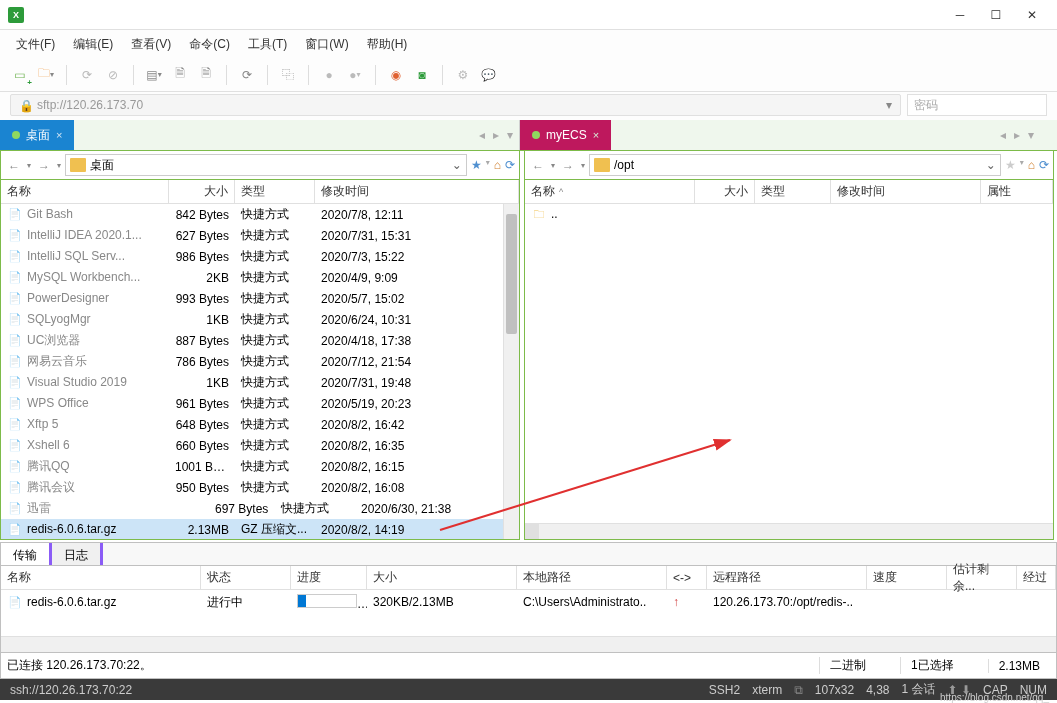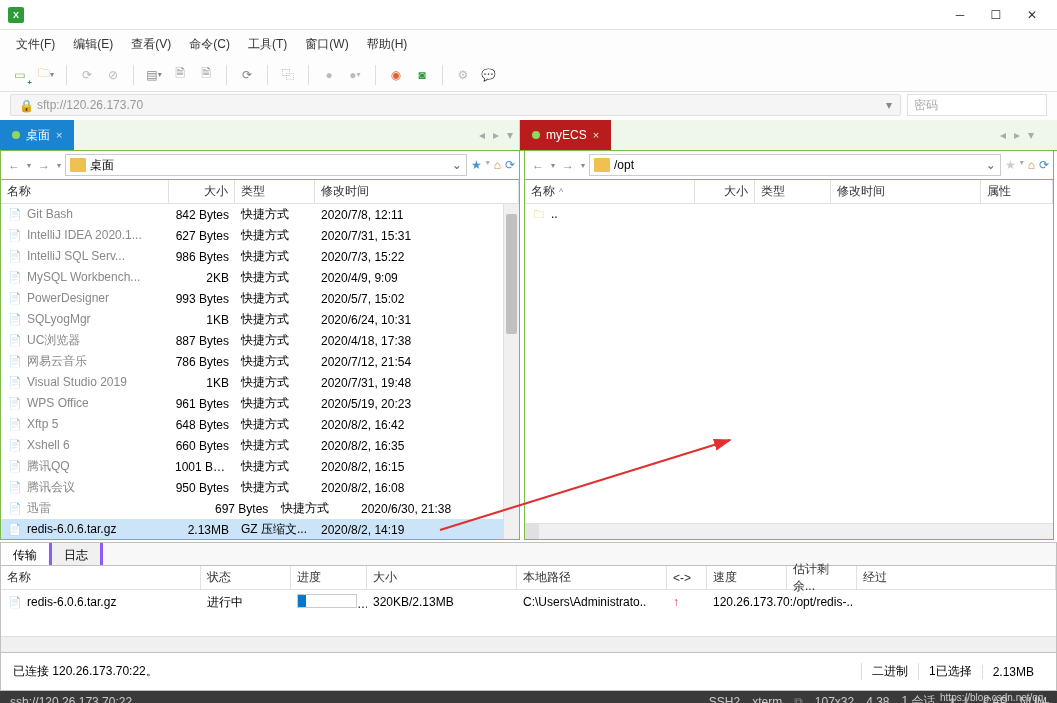--- a/index.html
+++ b/index.html
@@ -27,21 +27,21 @@
 .addr-main .lock { width:12px;height:12px;color:#f0a050; }
 .addr-text { color: #999; }
 .addr-user { width: 140px; background:#fff; border:1px solid #e0e0e0; padding:0 6px; display:flex;align-items:center;color:#999;}
 .addr-pass { width: 140px; background:#fff; border:1px solid #e0e0e0; padding:0 6px; display:flex;align-items:center;color:#aaa;}
 
 .tabs-row { height: 30px; background: #eff7ed; display: flex; align-items: stretch; }
 .tabs-half { width: 520px; display: flex; border-right: 1px solid #d0d0d0; position:relative;}
 .tabs-half.right { border-right: none; }
 .tab { display: flex; align-items: center; padding: 0 12px; gap: 6px; color:#fff; }
 .tab.local { background: #1a84d1; }
-.tab.remote { background: #b91c1c; }
+.tab.remote { background: #be185d; }
 .tab .dot { width:8px;height:8px;border-radius:50%; }
 .tab.local .dot{background:#8fd85f;} .tab.remote .dot{background:#8fd85f;}
 .tab .close { color:#cfe5f5;font-size:11px;}
 .tab.remote .close{color:#d5edd5;}
 .tab-nav { position:absolute; right:6px; top:0; height:100%; display:flex;align-items:center;gap:8px;color:#aaa;}
 
 .nav-row { height: 30px; display: flex; background:#fff; border-top:1px solid #7dbb4a; }
 .nav-half { width: 520px; display: flex; align-items: center; border: 1px solid #7dbb4a; border-top:none; padding: 0 4px; gap: 4px; }
 .nav-half.left{border-right:1px solid #7dbb4a;}
 .nav-half.right{margin-left:4px; width:530px;}
@@ -78,21 +78,21 @@
 .transfer{border:1px solid #c0c0c0;border-top:none;}
 .transfer-head{height:24px;display:flex;border-bottom:1px solid #e0e0e0;background:#fff;}
 .transfer-body{height:46px;}
 .trow{height:22px;display:flex;align-items:center;padding-top:2px;}
 .trow .cell{padding:0 6px;}
 .progressbar{width:60px;height:14px;border:1px solid #ccc;background:#fff;display:inline-block;position:relative;}
 .progressbar::after{content:'';position:absolute;left:0;top:0;bottom:0;width:14%;background:#0078d4;}
 .upicon{color:#d04040;font-weight:bold;}
 .transfer-scroll{height:16px;background:#f0f0f0;border-top:1px solid #e0e0e0;}
 
-.statusbar{height:38px;border:1px solid #c0c0c0;border-top:none;display:flex;align-items:center;padding:0 12px;background:#fff;}
+.statusbar{height:26px;border:1px solid #c0c0c0;border-top:none;display:flex;align-items:center;padding:0 6px;background:#fff;gap:24px;}
 .statusbar .seg{padding:0 10px;border-left:1px solid #ddd;}
 .watermark{position:absolute;right:8px;bottom:0;color:#ccc;font-size:10px;z-index:0;}
 .extra-status{height:21px;background:#3a3a3a;color:#ccc;display:flex;align-items:center;padding:0 10px;gap:12px;font-size:11px;}
 .blur { filter: blur(0.6px); color: #888 !important; }
 </style>
 </head>
 <body>
 
 <div class="titlebar">
   <div class="logo">X</div>
@@ -390,20 +390,23 @@
         <span>进度</span>
       </div>
     <div class="lh" style="width:150px;">
         <span>大小</span>
       </div>
     <div class="lh" style="width:150px;">
         <span>本地路径</span>
       </div>
     <div class="lh" style="width:40px;">
         <span>&lt;-&gt;</span>
+      </div>
+    <div class="lh" style="width:160px;">
+        <span>远程路径</span>
       </div>
     <div class="lh" style="width:80px;">
         <span>速度</span>
       </div>
     <div class="lh" style="width:70px;">
         <span>估计剩余...</span>
       </div>
     <div class="lh" style="flex:1;">
         <span>经过</span>
       </div>

